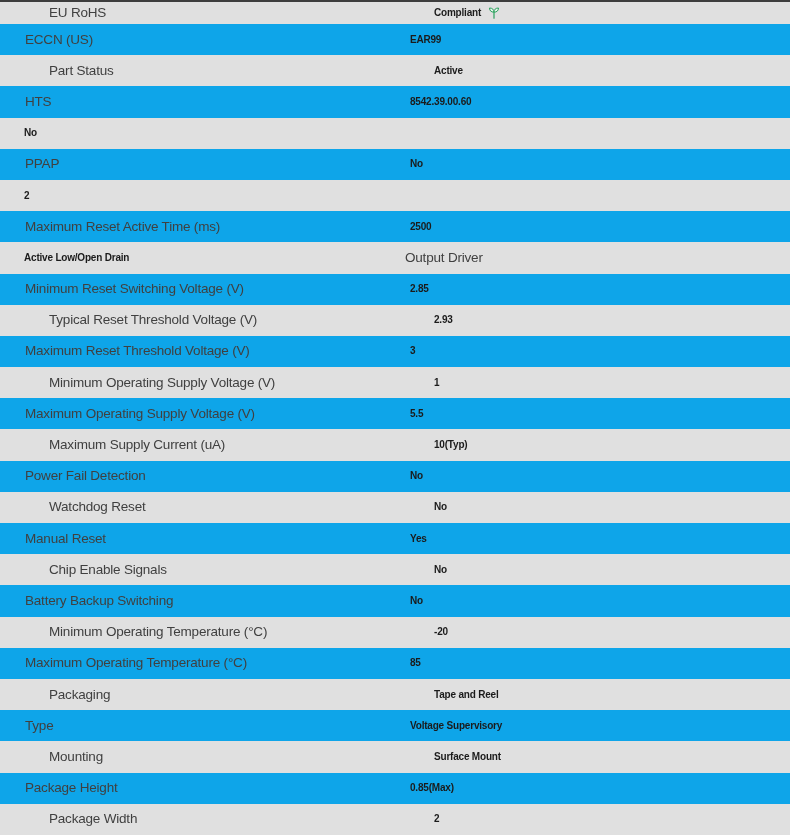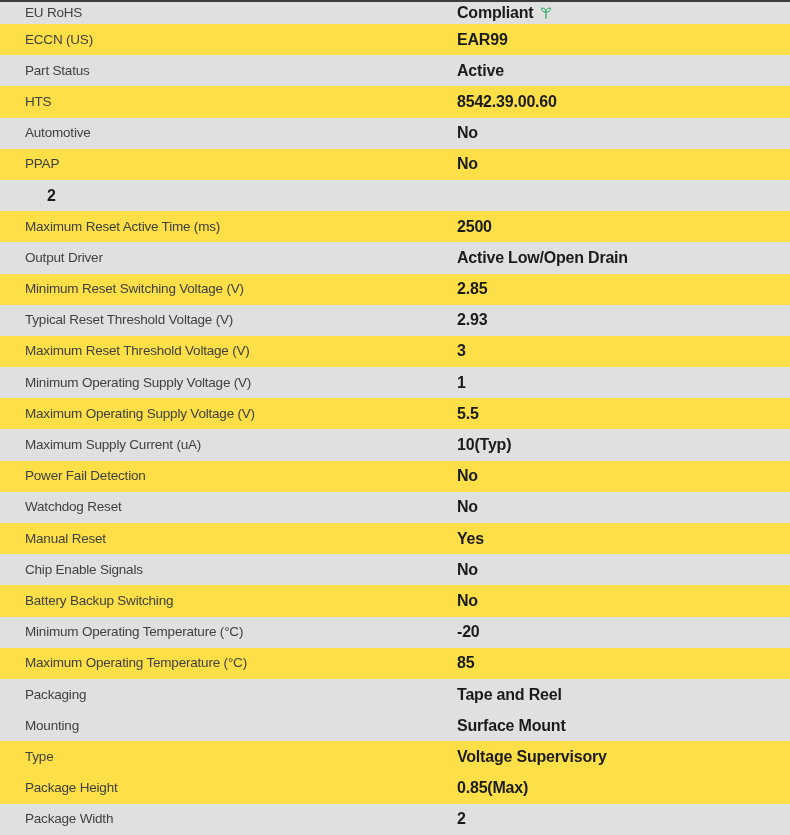--- a/index.html
+++ b/index.html
@@ -22,49 +22,48 @@
   .top-border {
     height: 2px;
     width: 100%;
     background: var(--top-border);
   }
   .spec-table { width: 100%; }
   .row {
     display: flex;
     align-items: center;
     height: 31.2px;
-    background: #fde047;
+    background: #0ea5e9;
     width: 100%;
   }
-  .row.alt { background: var(--row-alt-bg); }
+  .row.alt { background: var(--row-alt-bg); padding-left: 24px; }
   .row.first { height: 22px; }
   .cell { line-height: 16px; }
   .cell.label {
     width: 410px;
     flex: 0 0 410px;
     padding-left: 25px;
     color: var(--label-text);
     font-size: 13.5px;
     font-weight: 400;
     letter-spacing: -0.2px;
     white-space: nowrap;
     overflow: hidden;
   }
   .cell.value {
     flex: 1 1 auto;
     display: flex;
     align-items: center;
     gap: 6px;
     color: var(--value-text);
-    font-size: 16px;
+    font-size: 10px;
     font-weight: 700;
     letter-spacing: -0.2px;
     white-space: nowrap;
     overflow: hidden;
-    margin-left: 47px;
   }
   .leaf {
     display: inline-flex;
     align-items: center;
   }
   .leaf svg { width: 14px; height: 14px; display: block; }
 </style>
 </head>
 <body>
 
@@ -99,21 +98,20 @@
     </div>
   </div>
       <div class="row">
     <div class="cell label">HTS</div>
     <div class="cell value">
       <span>8542.39.00.60</span>
 
     </div>
   </div>
       <div class="row alt">
-    <div class="cell label">Automotive</div>
     <div class="cell value">
       <span>No</span>
 
     </div>
   </div>
       <div class="row">
     <div class="cell label">PPAP</div>
     <div class="cell value">
       <span>No</span>
 
@@ -126,25 +124,25 @@
     </div>
   </div>
       <div class="row">
     <div class="cell label">Maximum Reset Active Time (ms)</div>
     <div class="cell value">
       <span>2500</span>
 
     </div>
   </div>
       <div class="row alt">
+    <div class="cell value">
+      <span>Active Low/Open Drain</span>
+
+    </div>
     <div class="cell label">Output Driver</div>
-    <div class="cell value">
-      <span>Active Low/Open Drain</span>
-
-    </div>
   </div>
       <div class="row">
     <div class="cell label">Minimum Reset Switching Voltage (V)</div>
     <div class="cell value">
       <span>2.85</span>
 
     </div>
   </div>
       <div class="row alt">
     <div class="cell label">Typical Reset Threshold Voltage (V)</div>
@@ -230,35 +228,35 @@
 
     </div>
   </div>
       <div class="row alt">
     <div class="cell label">Packaging</div>
     <div class="cell value">
       <span>Tape and Reel</span>
 
     </div>
   </div>
+      <div class="row">
+    <div class="cell label">Type</div>
+    <div class="cell value">
+      <span>Voltage Supervisory</span>
+
+    </div>
+  </div>
       <div class="row alt">
     <div class="cell label">Mounting</div>
     <div class="cell value">
       <span>Surface Mount</span>
 
     </div>
   </div>
       <div class="row">
-    <div class="cell label">Type</div>
-    <div class="cell value">
-      <span>Voltage Supervisory</span>
-
-    </div>
-  </div>
-      <div class="row">
     <div class="cell label">Package Height</div>
     <div class="cell value">
       <span>0.85(Max)</span>
 
     </div>
   </div>
       <div class="row alt">
     <div class="cell label">Package Width</div>
     <div class="cell value">
       <span>2</span>

